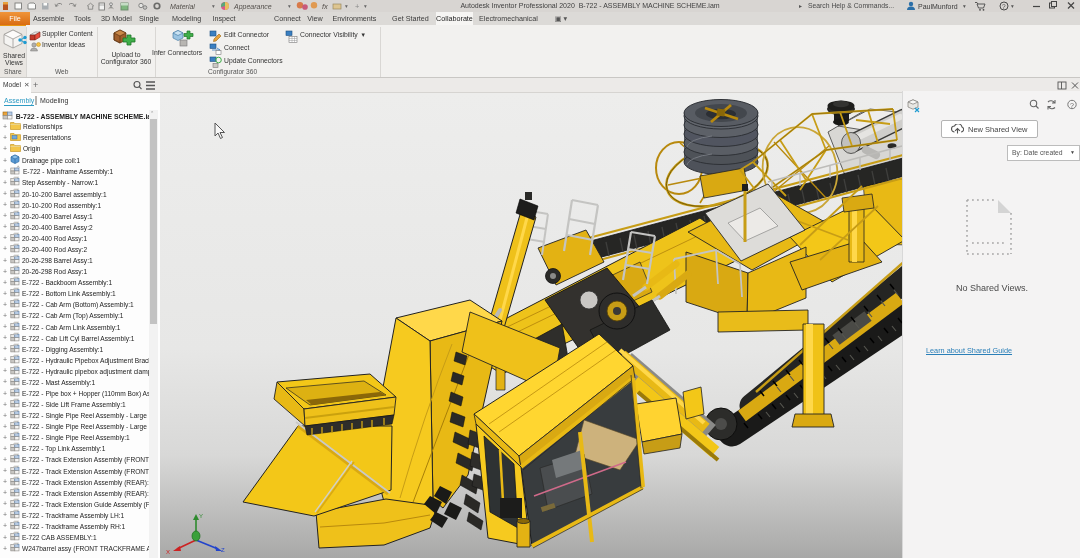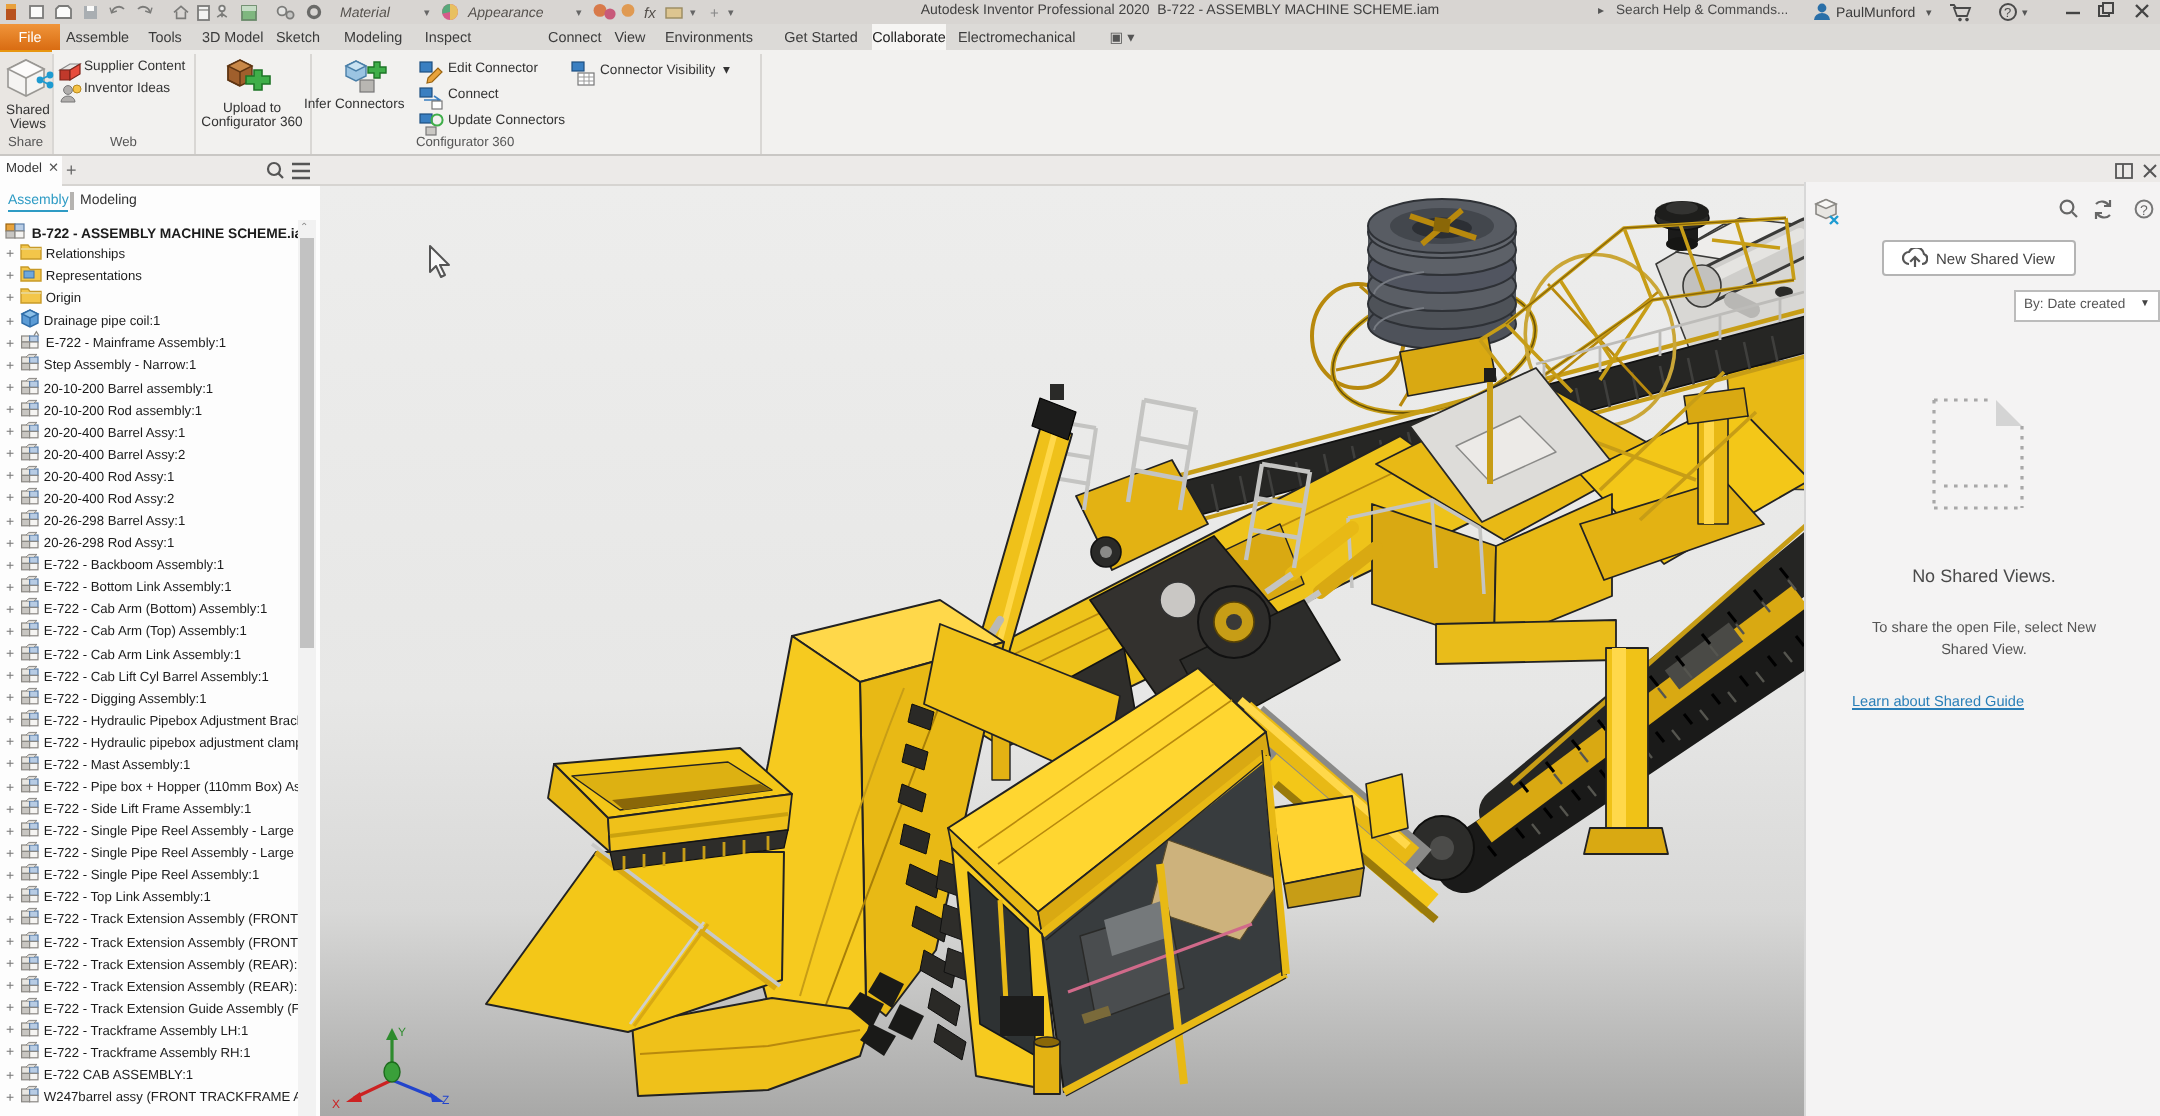--- a/index.html
+++ b/index.html
@@ -82,21 +82,21 @@
       <rect x="146.5" y="1.5" width="5" height="5" fill="#d8d5d2" stroke="#444" stroke-width="1"></rect>
     <path d="M163 2.5 l6 6 m0 -6 l-6 6" stroke="#444" stroke-width="1.2"></path>
   </svg>
 </div>
 
 <div class="abs" id="tabrow">
   <div class="rtab" style="left:0;width:30px;background:linear-gradient(#f0953a,#d96c12);color:#fff;">File</div>
   <div class="rtab" style="left:33px;width:30px;">Assemble</div>
   <div class="rtab" style="left:71px;width:23px;">Tools</div>
   <div class="rtab" style="left:101px;width:29px;">3D Model</div>
-  <div class="rtab" style="left:137px;width:24px;">Sketch</div>
+  <div class="rtab" style="left:137px;width:24px;">Single</div>
   <div class="rtab" style="left:172px;width:28px;">Modeling</div>
   <div class="rtab" style="left:212px;width:24px;">Inspect</div>
   <div class="rtab" style="left:246px;width:18px;margin-top:41px;">Tools</div>
   <div class="rtab" style="left:274px;width:24px;">Connect</div>
   <div class="rtab" style="left:307px;width:16px;">View</div>
   <div class="rtab" style="left:332px;width:45px;">Environments</div>
   <div class="rtab" style="left:392px;width:37px;">Get Started</div>
   <div class="rtab" style="left:436px;width:37px;background:#f6f5f3;color:#222;">Collaborate</div>
   <div class="rtab" style="left:479px;width:58px;">Electromechanical</div>
   <div class="rtab" style="left:552px;width:18px;color:#555;">▣ ▾</div>
@@ -801,15 +801,14 @@
     <g stroke="#a8a8a8" stroke-width="1.6" fill="none" stroke-dasharray="1.8 3.2">
       <path d="M1 1 h30"></path>
       <path d="M1 1 v54"></path>
       <path d="M1 55 h44"></path>
       <path d="M45 14 v41"></path>
       <path d="M6 44 h34"></path>
     </g>
     <path d="M32 1 L45 14 H32 z" fill="#d4d4d4"></path>
   </svg>
   <div class="abs" style="left:0;top:192px;width:178px;text-align:center;font-size:9px;color:#4a4a4a;">No Shared Views.</div>
-  <div class="abs" style="left:0;top:217px;width:178px;text-align:center;font-size:7.3px;color:#555;line-height:11px;">To share the open File, select New<br>Shared View.</div>
   <div class="abs" style="left:23px;top:255px;font-size:7.3px;color:#2a7fb8;text-decoration:underline;">Learn about Shared Guide</div>
 </div>
 
 </body></html>

